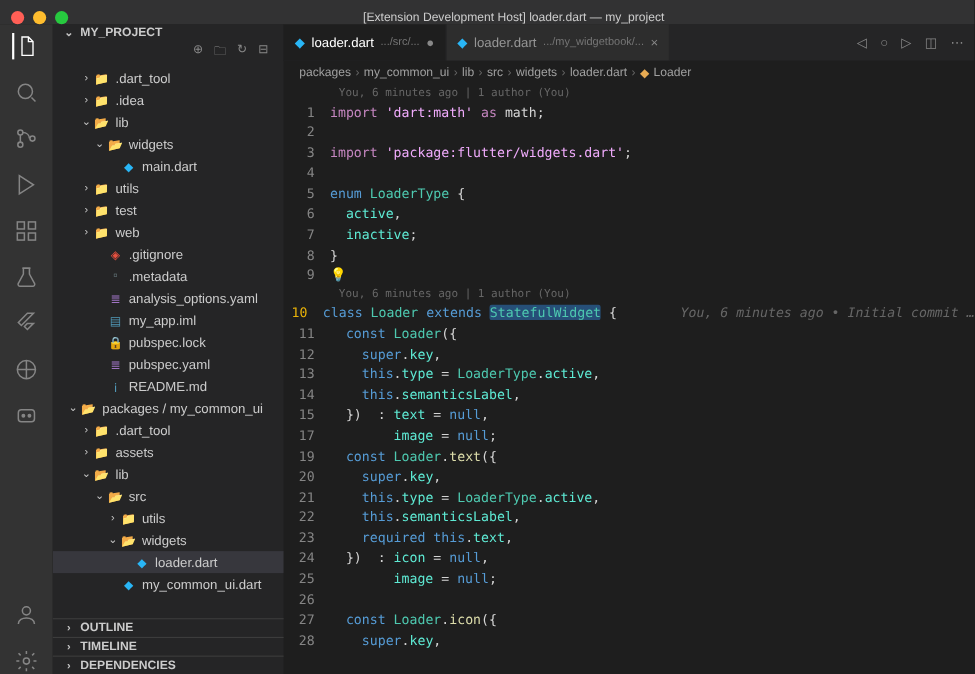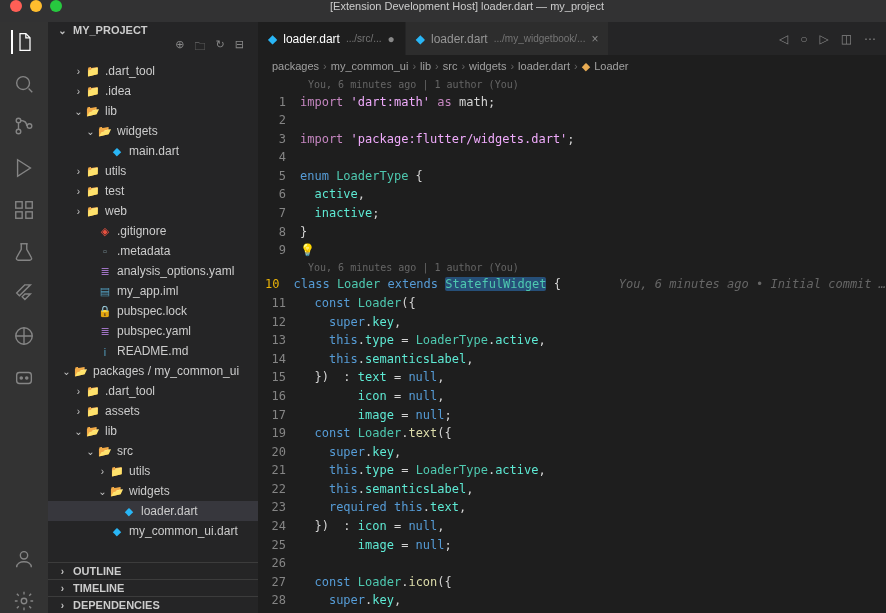--- a/index.html
+++ b/index.html
@@ -1,17 +1,17 @@
 <!DOCTYPE html>
 <html><head>
 <meta charset="utf-8">
 <style>
 * { margin: 0; padding: 0; box-sizing: border-box; }
 body { font-family: -apple-system, "Segoe UI", sans-serif; font-size: 12px; background: #1e1e1e; color: #cccccc; overflow: hidden; width: 886px; height: 613px; }
-.titlebar { height: 22px; background: #323233; display: flex; align-items: flex-start; position: relative; padding-left: 48px; }
+.titlebar { height: 22px; background: #323233; display: flex; align-items: flex-end; position: relative; padding-left: 48px; }
 .traffic { display: flex; gap: 8px; padding-left: 10px; position: absolute; left: 0; }
 .traffic span { width: 12px; height: 12px; border-radius: 50%; }
 .tl-red { background: #ff5f56; } .tl-yellow { background: #ffbd2e; } .tl-green { background: #27c93f; }
 .title-text { flex: 1; text-align: center; font-size: 11px; color: #cccccc; }
 .main { display: flex; height: calc(100% - 22px); }
 .activitybar { width: 48px; background: #333333; display: flex; flex-direction: column; align-items: center; padding-top: 8px; gap: 18px; }
 .activitybar .ab-icon { width: 24px; height: 24px; display: flex; align-items: center; justify-content: center; color: #858585; cursor: pointer; }
 .activitybar .ab-icon.active { color: #ffffff; border-left: 2px solid #fff; margin-left: -2px; padding-left: 2px; }
 .activitybar .spacer { flex: 1; }
 .sidebar { width: 210px; background: #252526; display: flex; flex-direction: column; font-size: 11px; }
@@ -378,24 +378,20 @@
         </div>
         <div class="line">
           <div class="gutter">14</div>
           <div class="code">    <span class="kw">this</span>.<span class="prop">semanticsLabel</span>,</div>
         </div>
         <div class="line">
           <div class="gutter">15</div>
           <div class="code">  })  : <span class="prop">text</span> = <span class="null">null</span>,</div>
         </div>
         <div class="line">
-          <div class="gutter">16</div>
-          <div class="code">        <span class="prop">icon</span> = <span class="null">null</span>,</div>
-        </div>
-        <div class="line">
           <div class="gutter">17</div>
           <div class="code">        <span class="prop">image</span> = <span class="null">null</span>;</div>
         </div>
         <div class="line">
           <div class="gutter">19</div>
           <div class="code">  <span class="kw">const</span> <span class="cls">Loader</span>.<span class="fn">text</span>({</div>
         </div>
         <div class="line">
           <div class="gutter">20</div>
           <div class="code">    <span class="kw">super</span>.<span class="prop">key</span>,</div>

